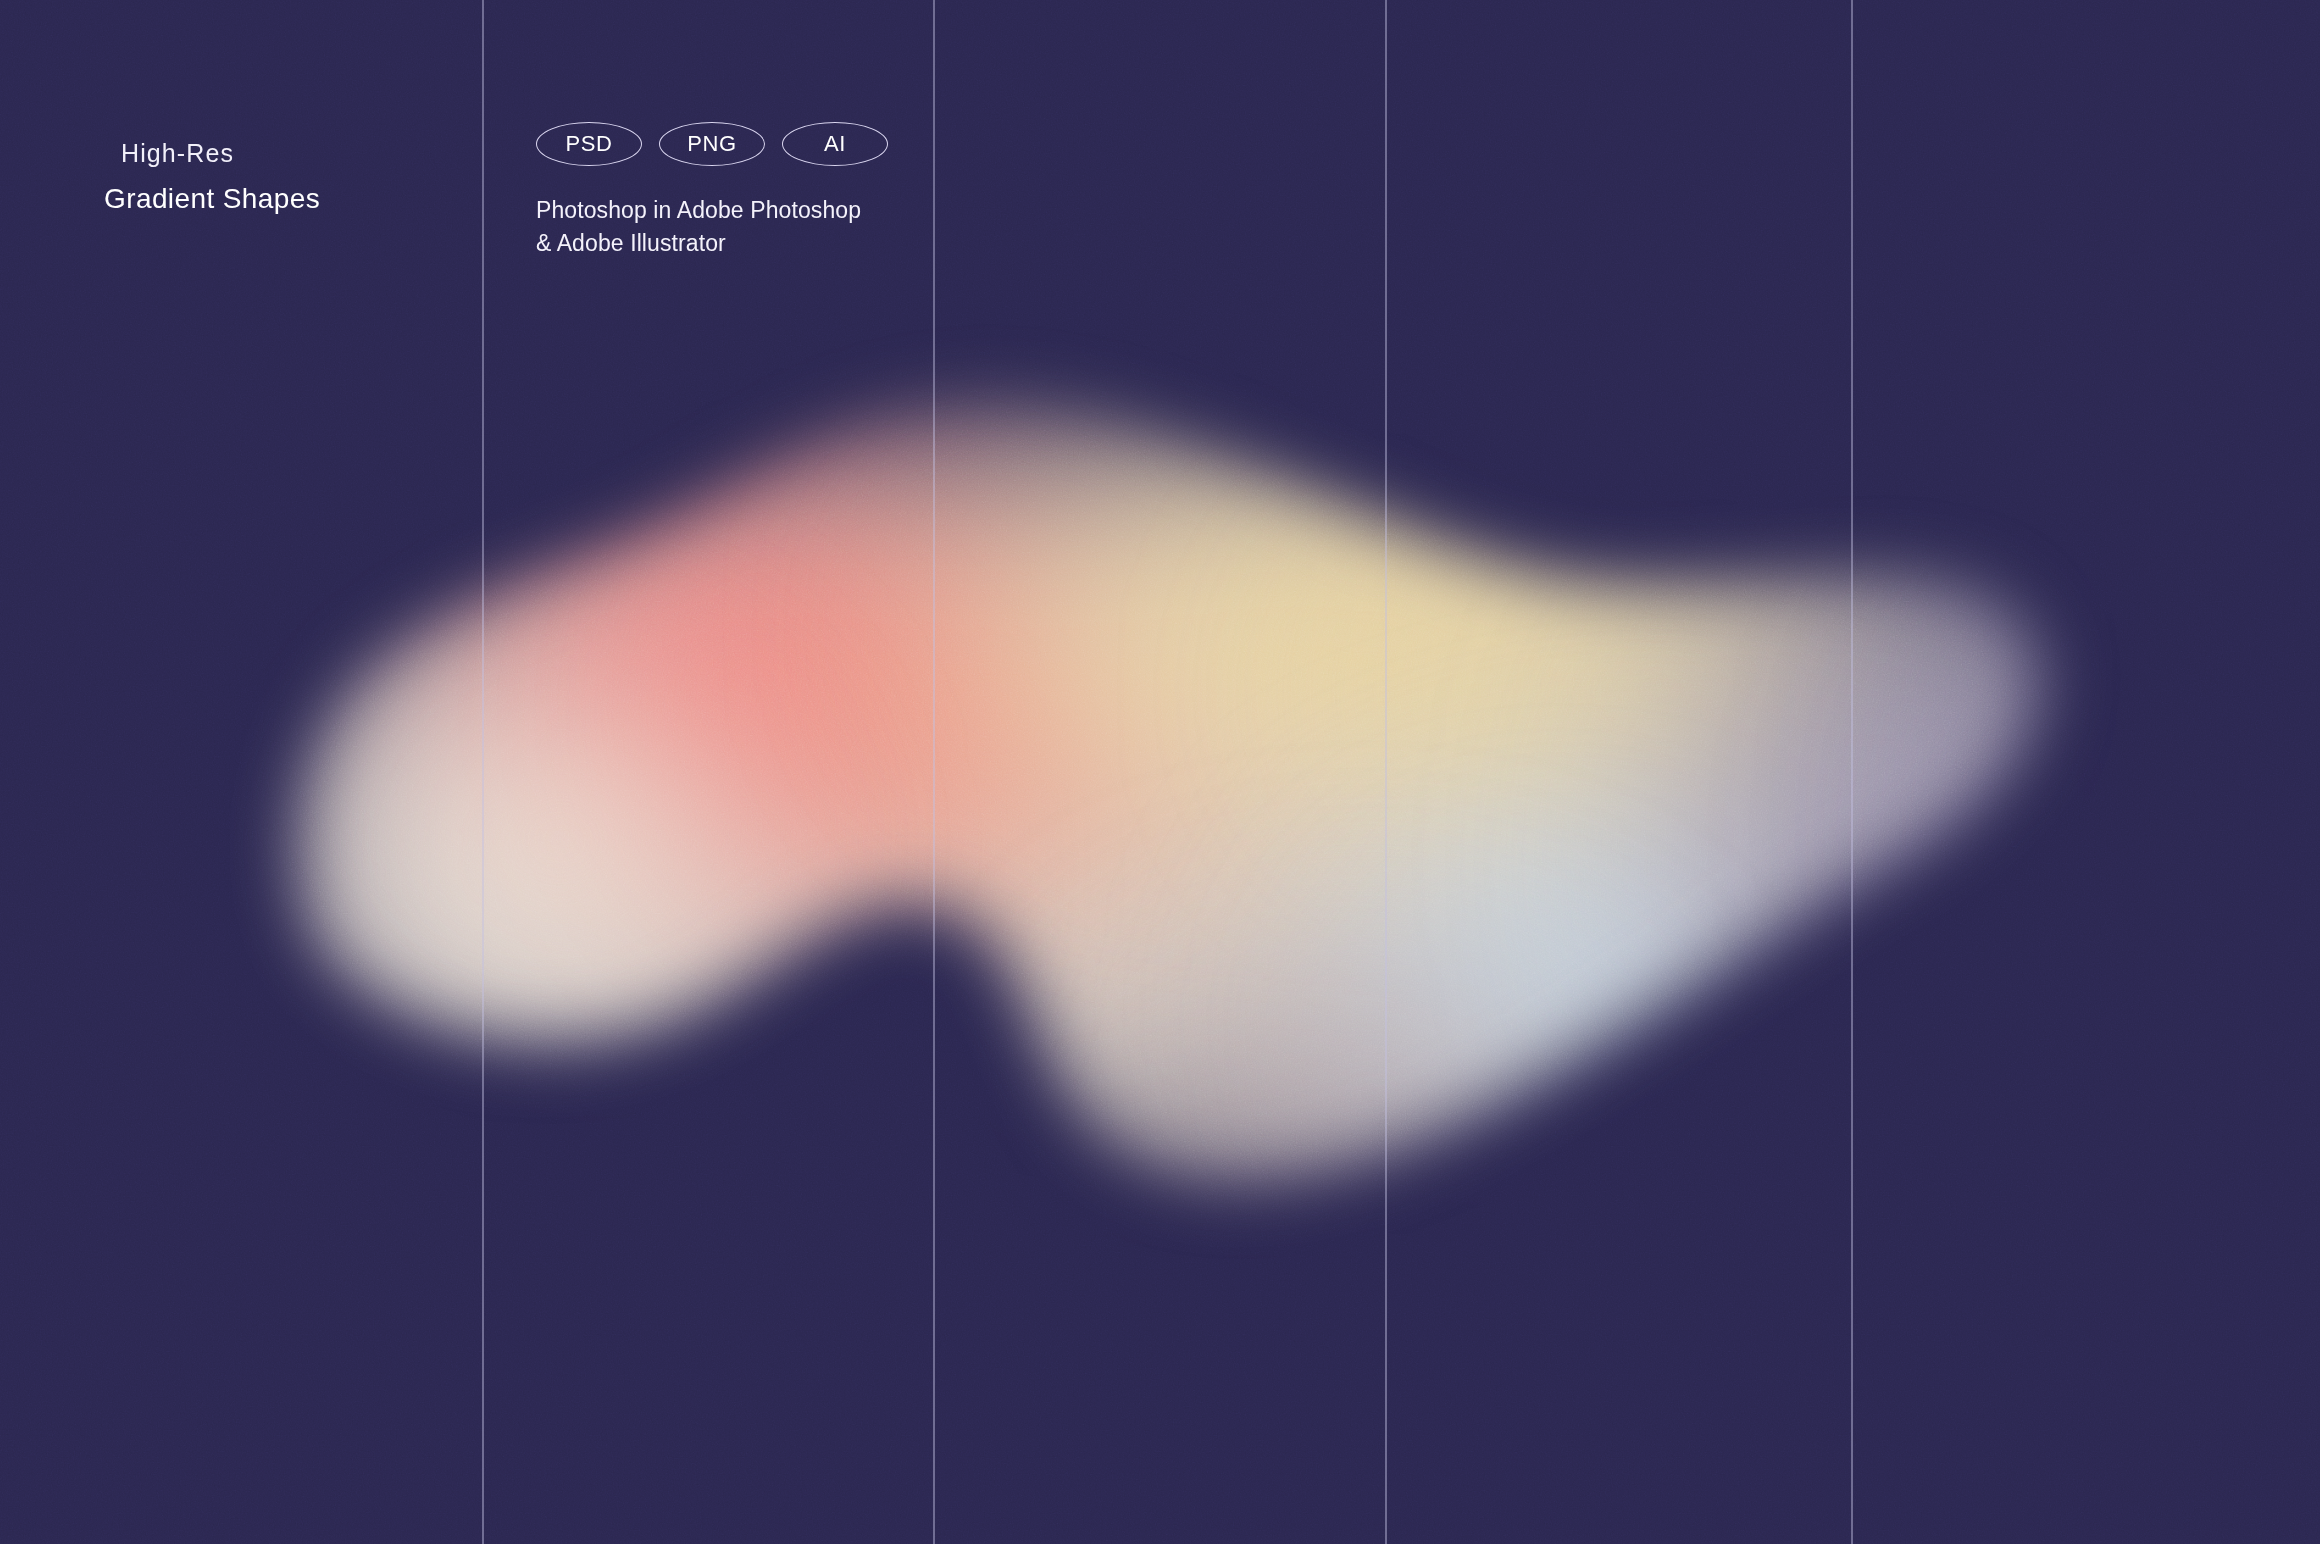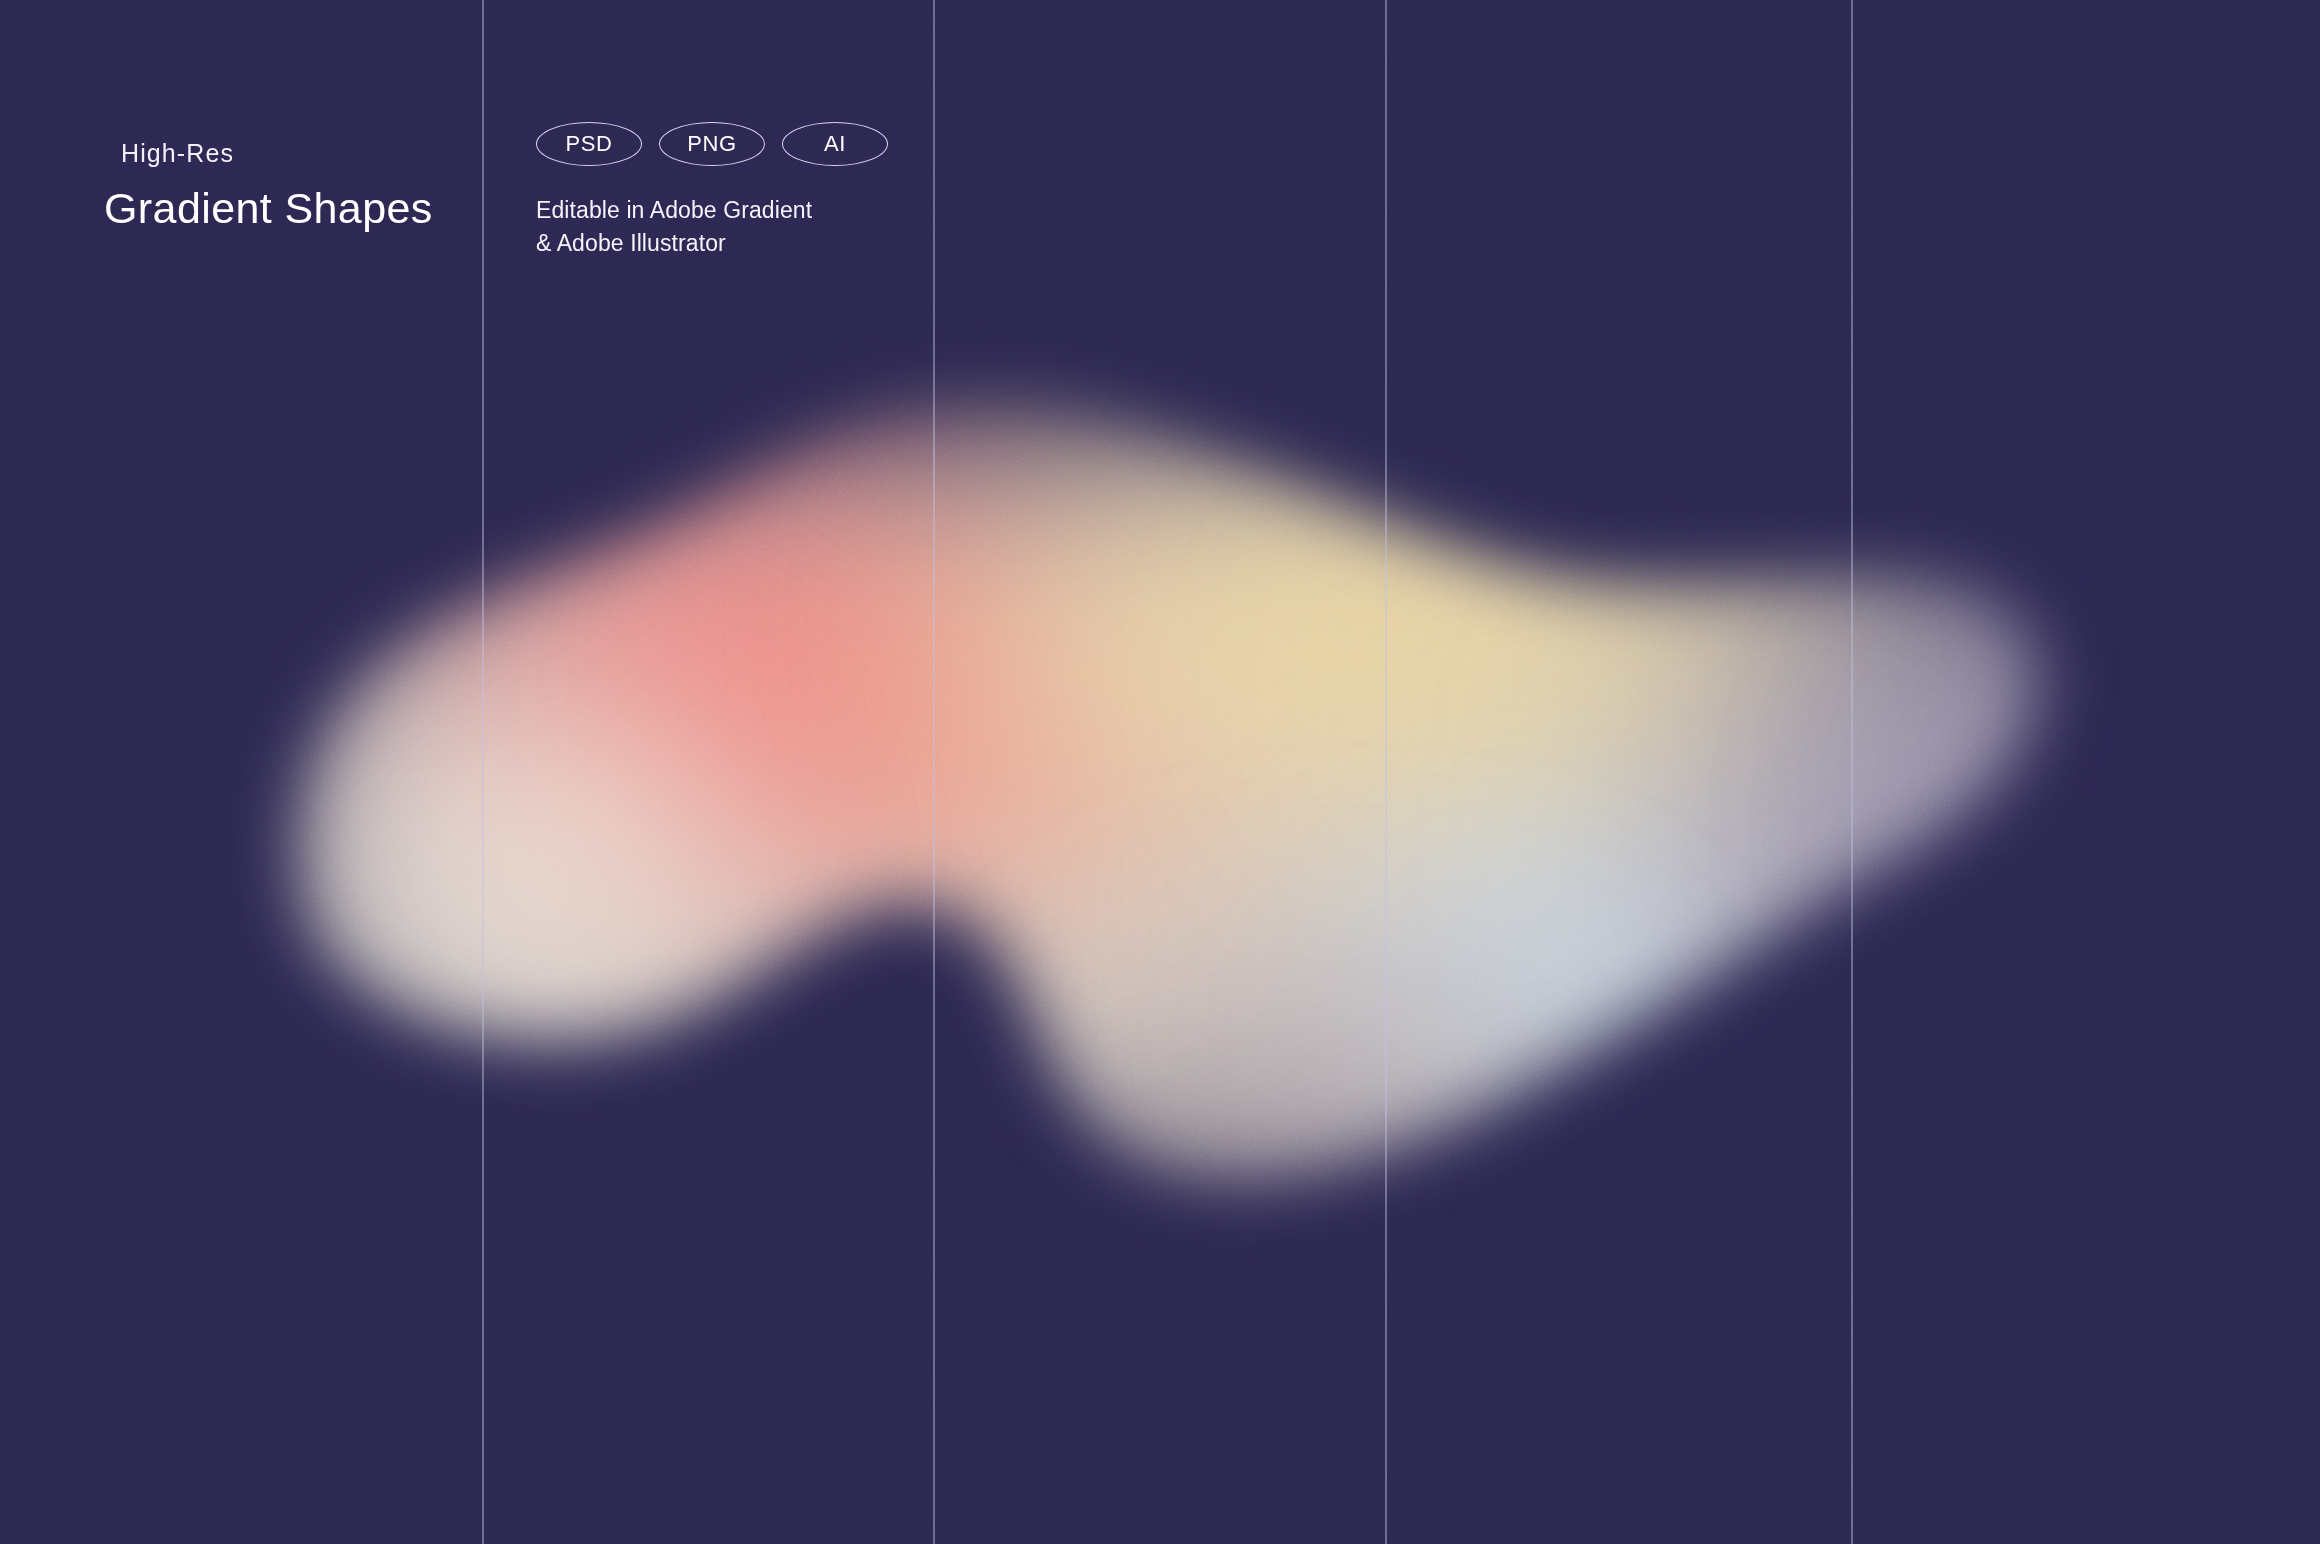--- a/index.html
+++ b/index.html
@@ -77,21 +77,21 @@
     font-size:25px;
     font-weight:400;
     color:#f2f0fa;
     letter-spacing:1.1px;
     line-height:1.2;
     margin-bottom:14px;
     margin-left:17px;
   }
 
   .headline {
-    font-size:43px;
+    font-size:28px;
     font-weight:400;
     color:#ffffff;
     line-height:1.22;
     letter-spacing:0.4px;
     white-space:nowrap;
   }
 
   #formats-col { left:536px; top:122px; width:420px; }
 
   .badge-row {
@@ -236,17 +236,17 @@
     <div class="eyebrow">High-Res</div>
     <div class="headline">Gradient Shapes</div>
   </div>
 
   <div class="text-col" id="formats-col">
     <div class="badge-row">
       <div class="badge">PSD</div>
       <div class="badge">PNG</div>
       <div class="badge">AI</div>
     </div>
-    <div class="editable-line">Editable in Adobe Gradient</div>
+    <div class="editable-line">Photoshop in Adobe Photoshop</div>
     <div class="editable-line">&amp; Adobe Illustrator</div>
   </div>
 
 </div>
 
 </body></html>

